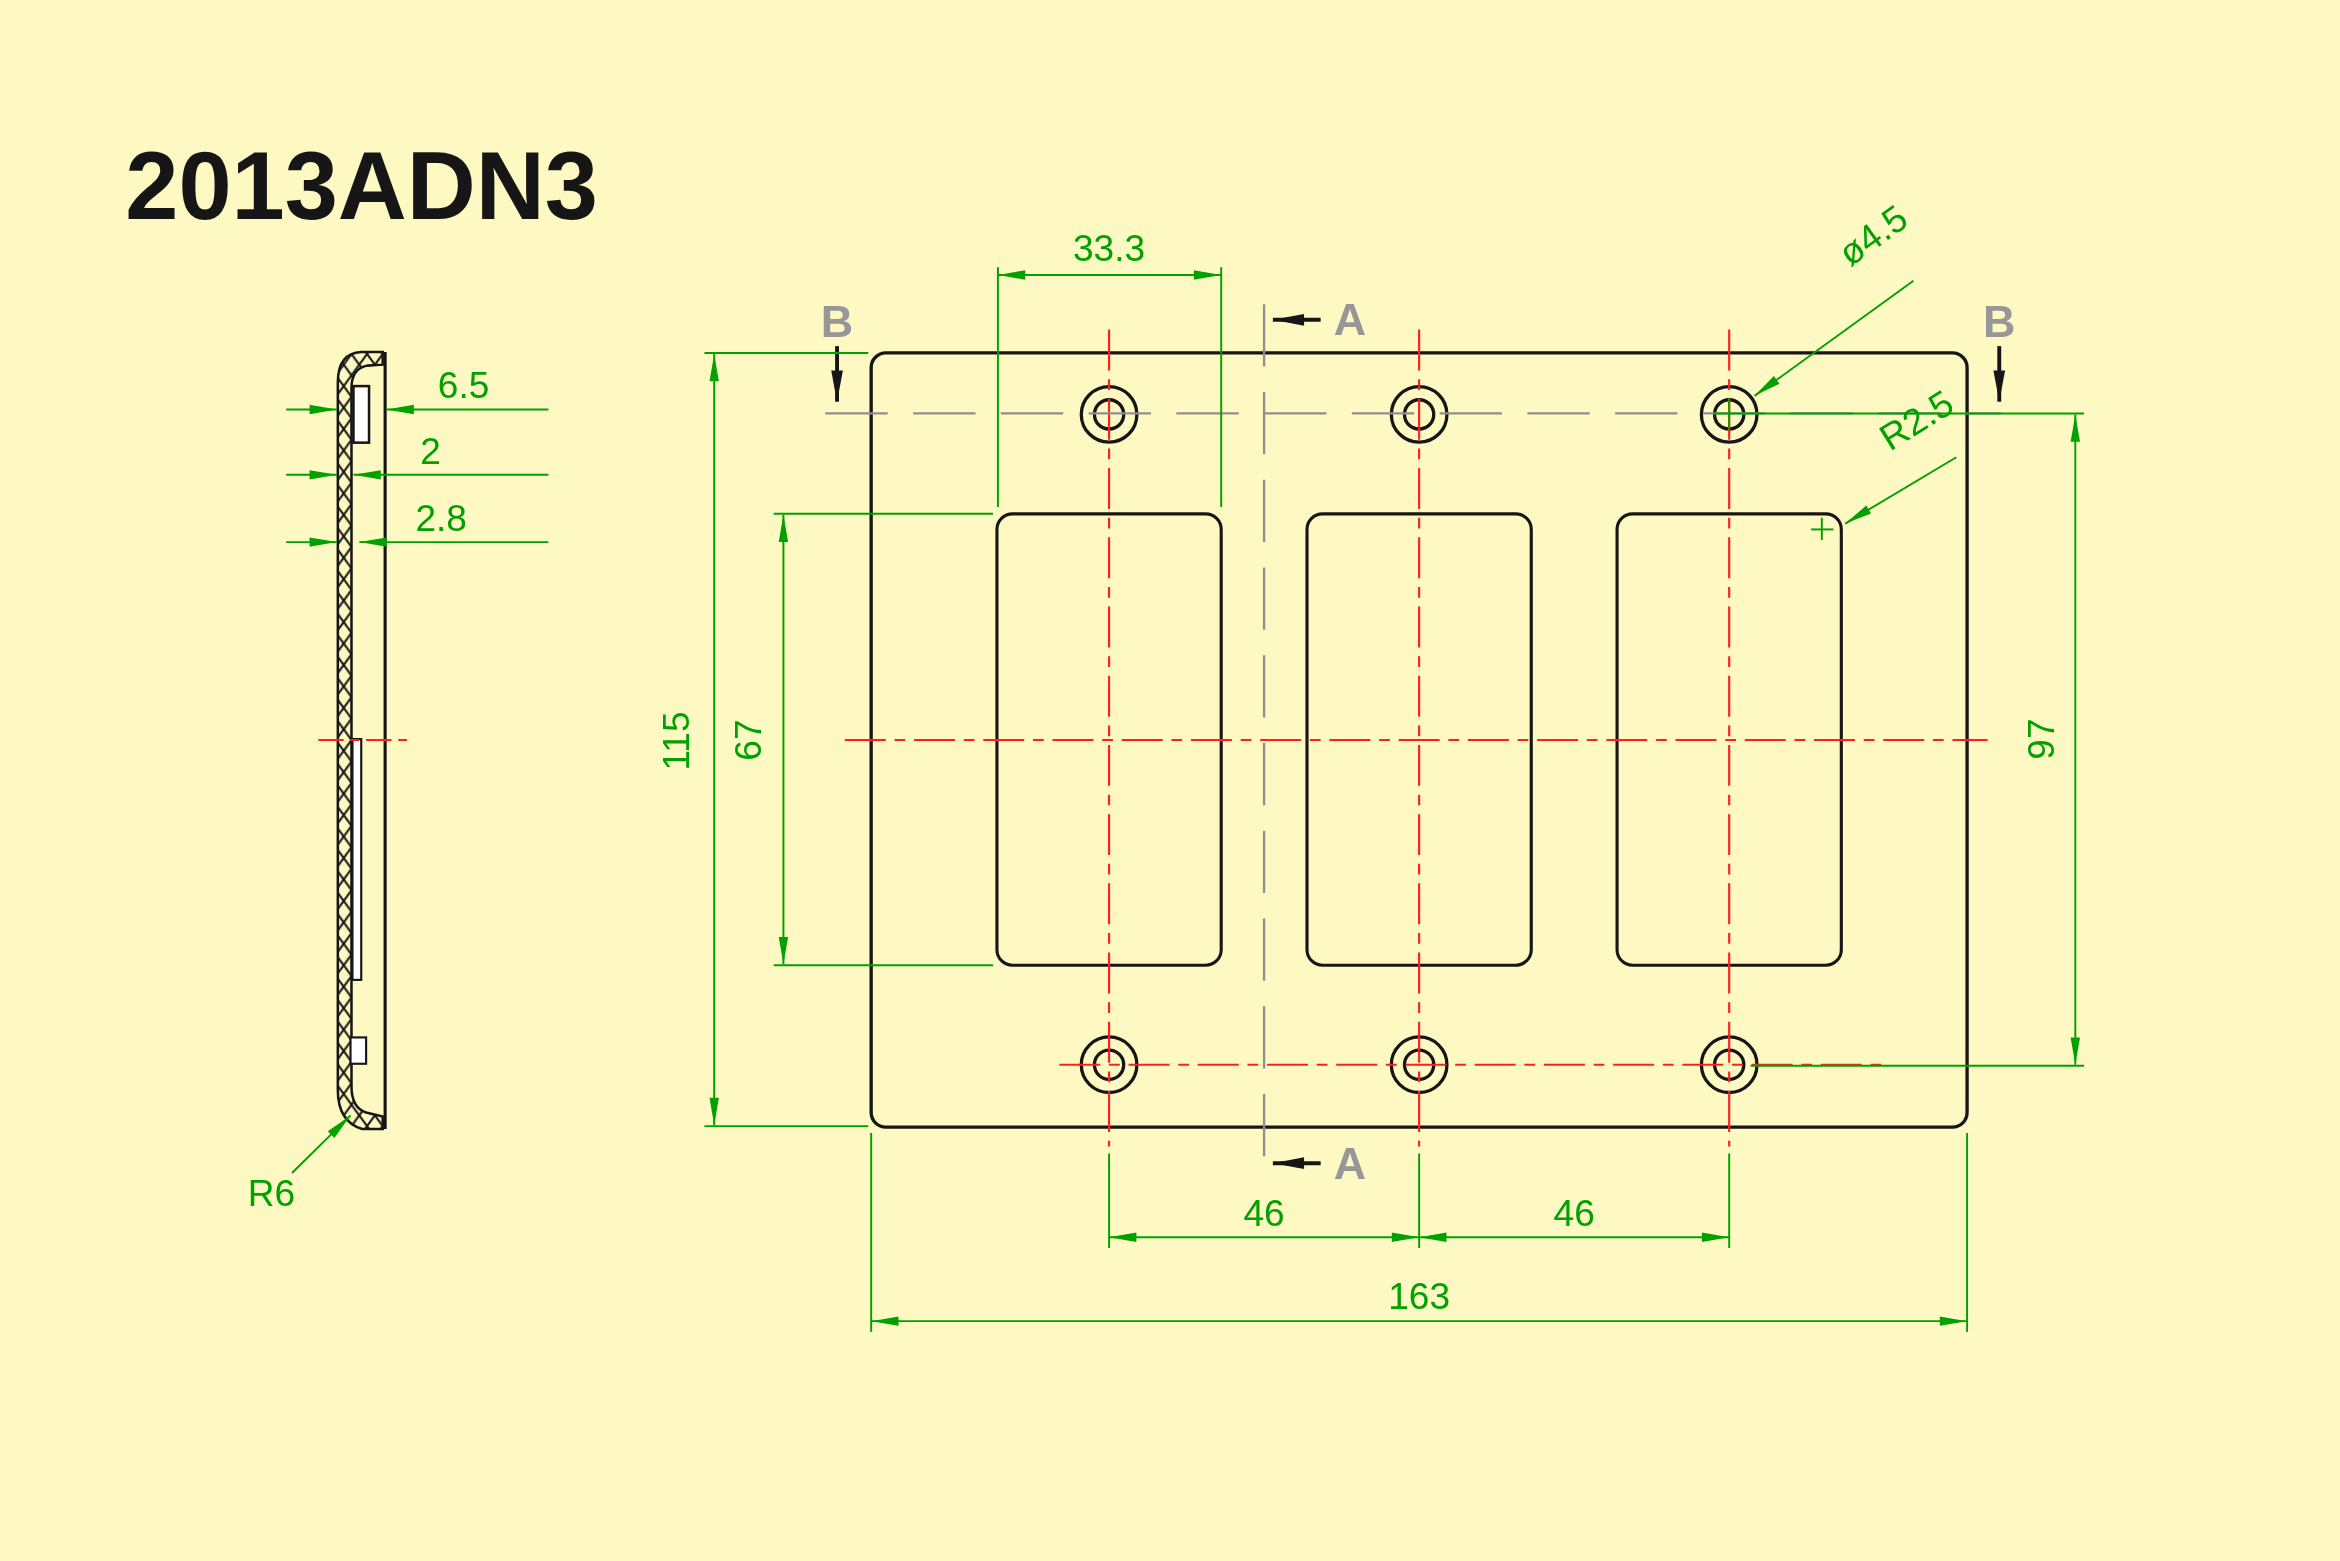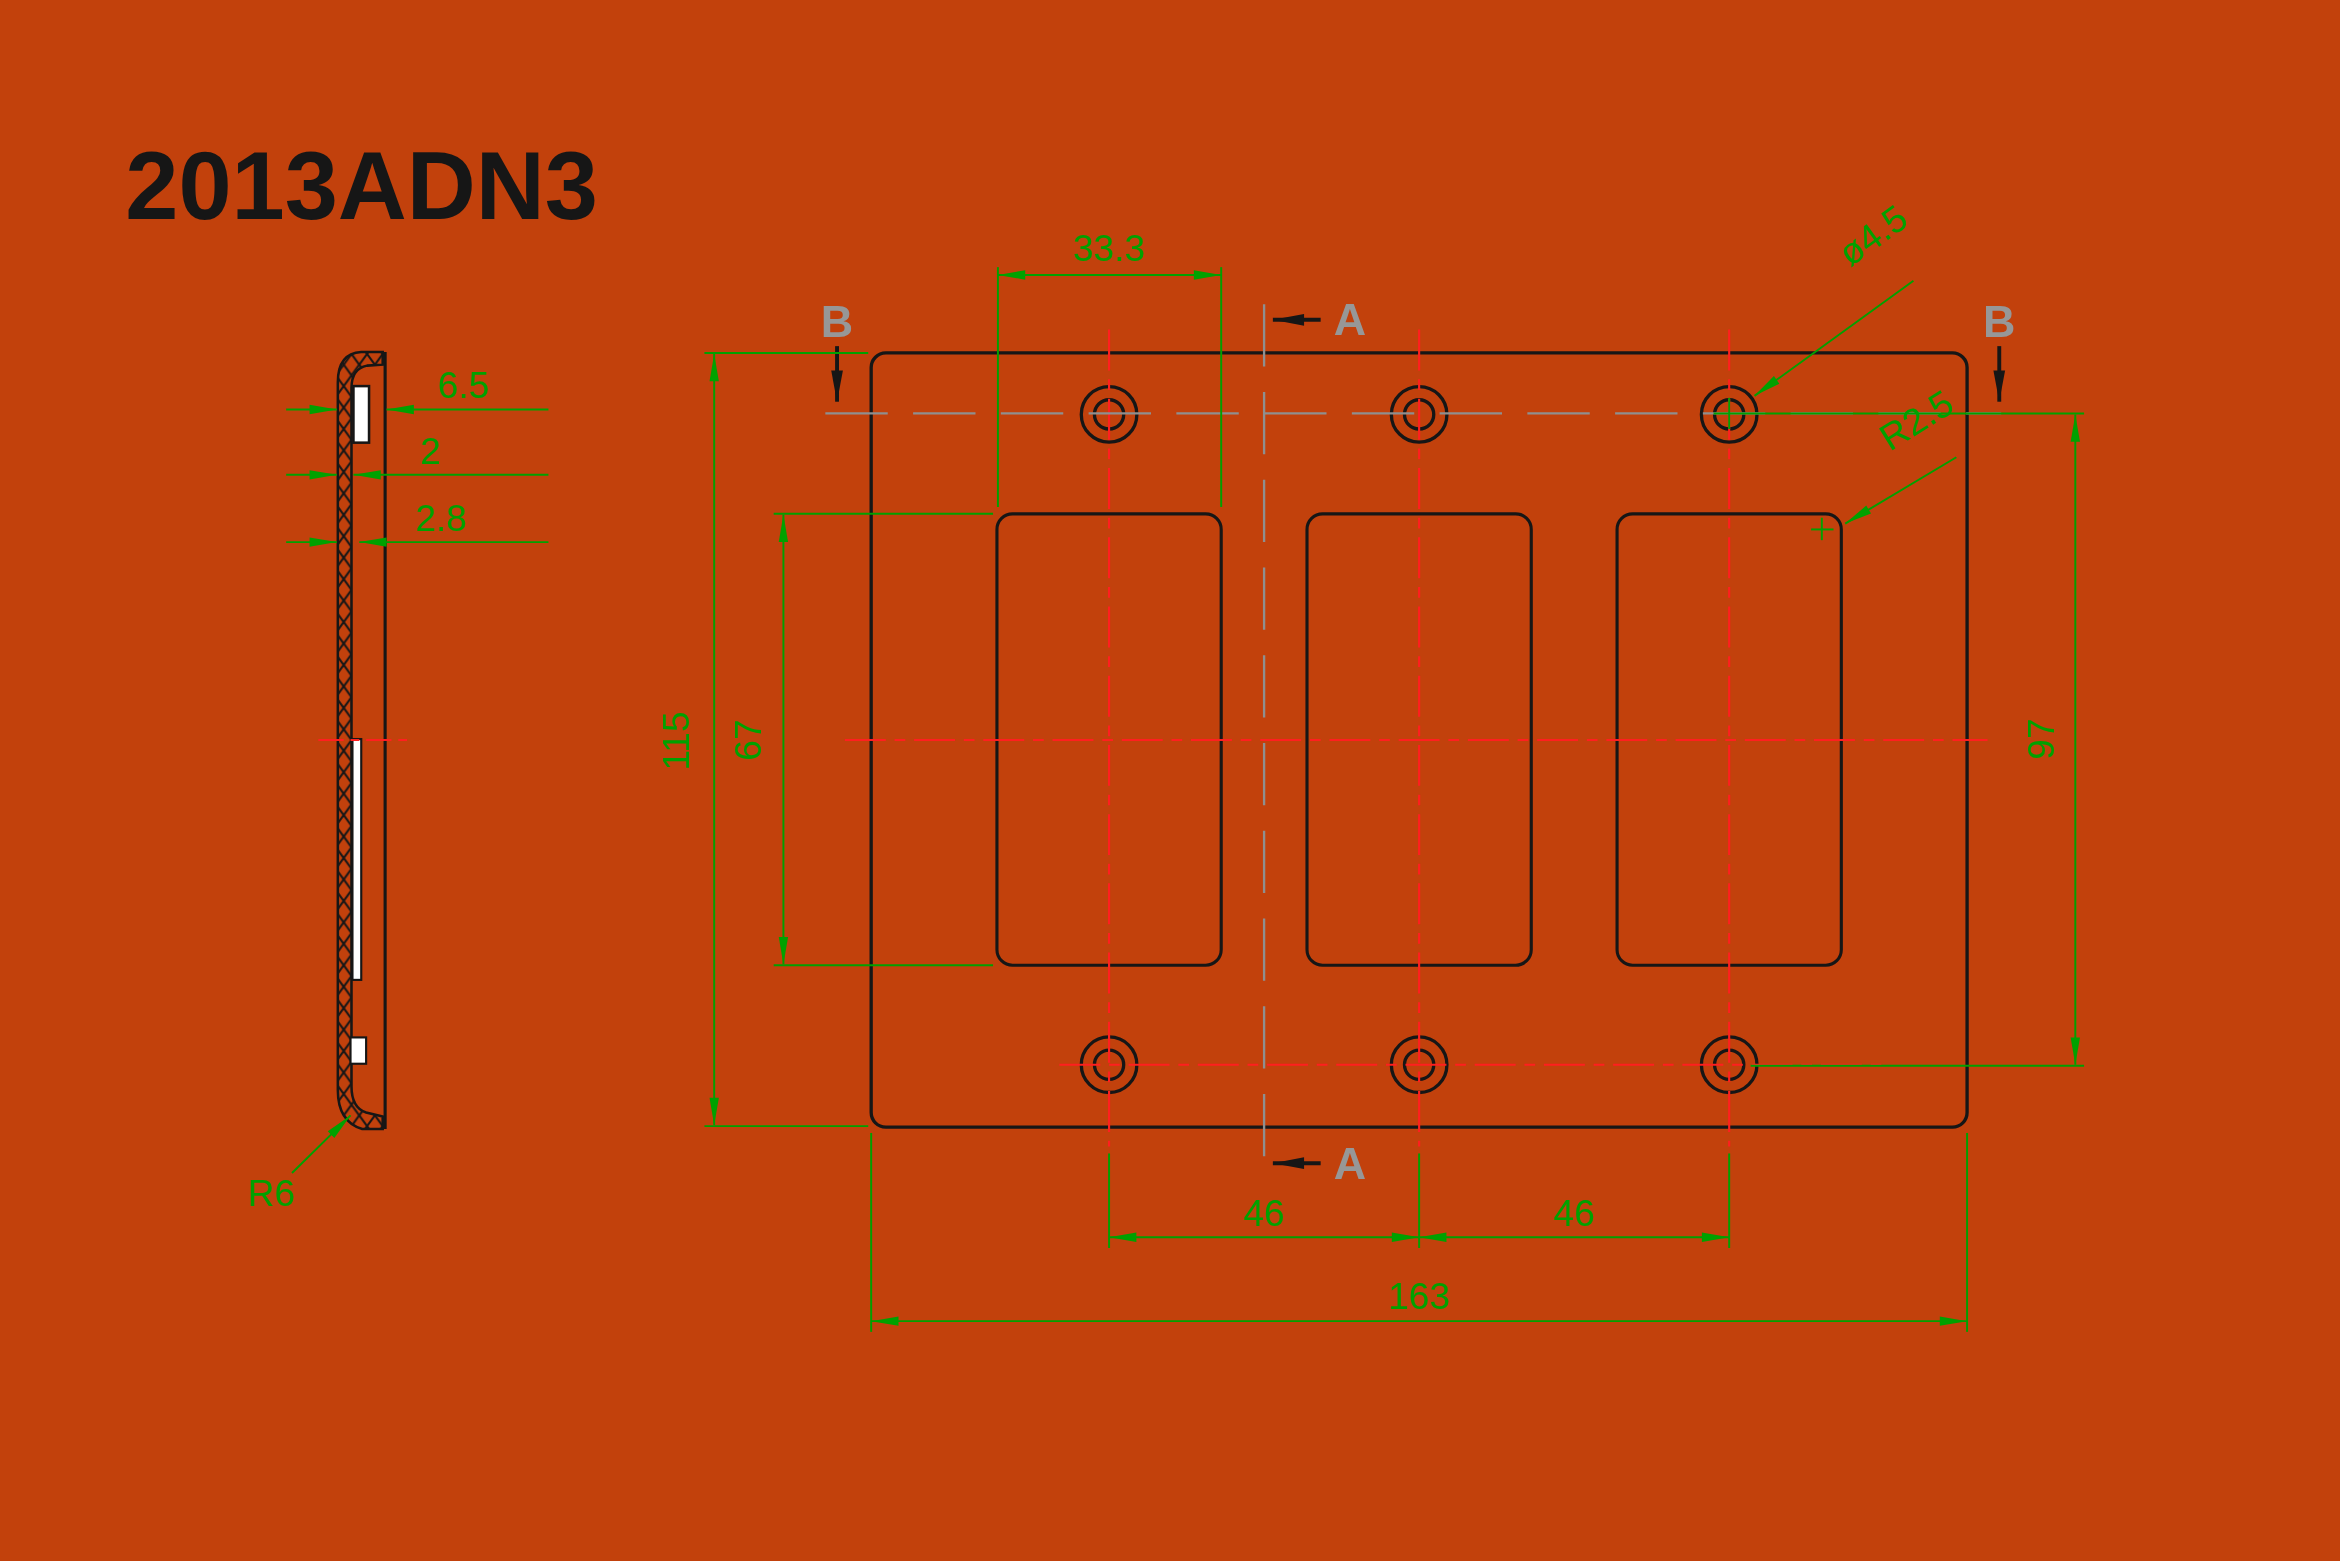--- a/index.html
+++ b/index.html
@@ -1,16 +1,16 @@
 <!DOCTYPE html>
 <html><head>
 <meta charset="utf-8">
 <style>
   html,body{margin:0;padding:0;background:#ffffff;}
-  .stage{position:relative;width:2341px;height:1561px;background:#c2410c;overflow:hidden;
+  .stage{position:relative;width:2341px;height:1561px;background:#fef9c3;overflow:hidden;
          font-family:"Liberation Sans", sans-serif;}
   svg{display:block}
   .dimtxt{font-family:"Liberation Sans", sans-serif;font-size:38px;font-weight:400;}
   .sectxt{font-family:"Liberation Sans", sans-serif;font-size:46px;font-weight:600;}
   .titletxt{font-family:"Liberation Sans", sans-serif;font-size:98px;font-weight:700;}
 </style>
 </head>
 <body>
 
 <div class="stage">

